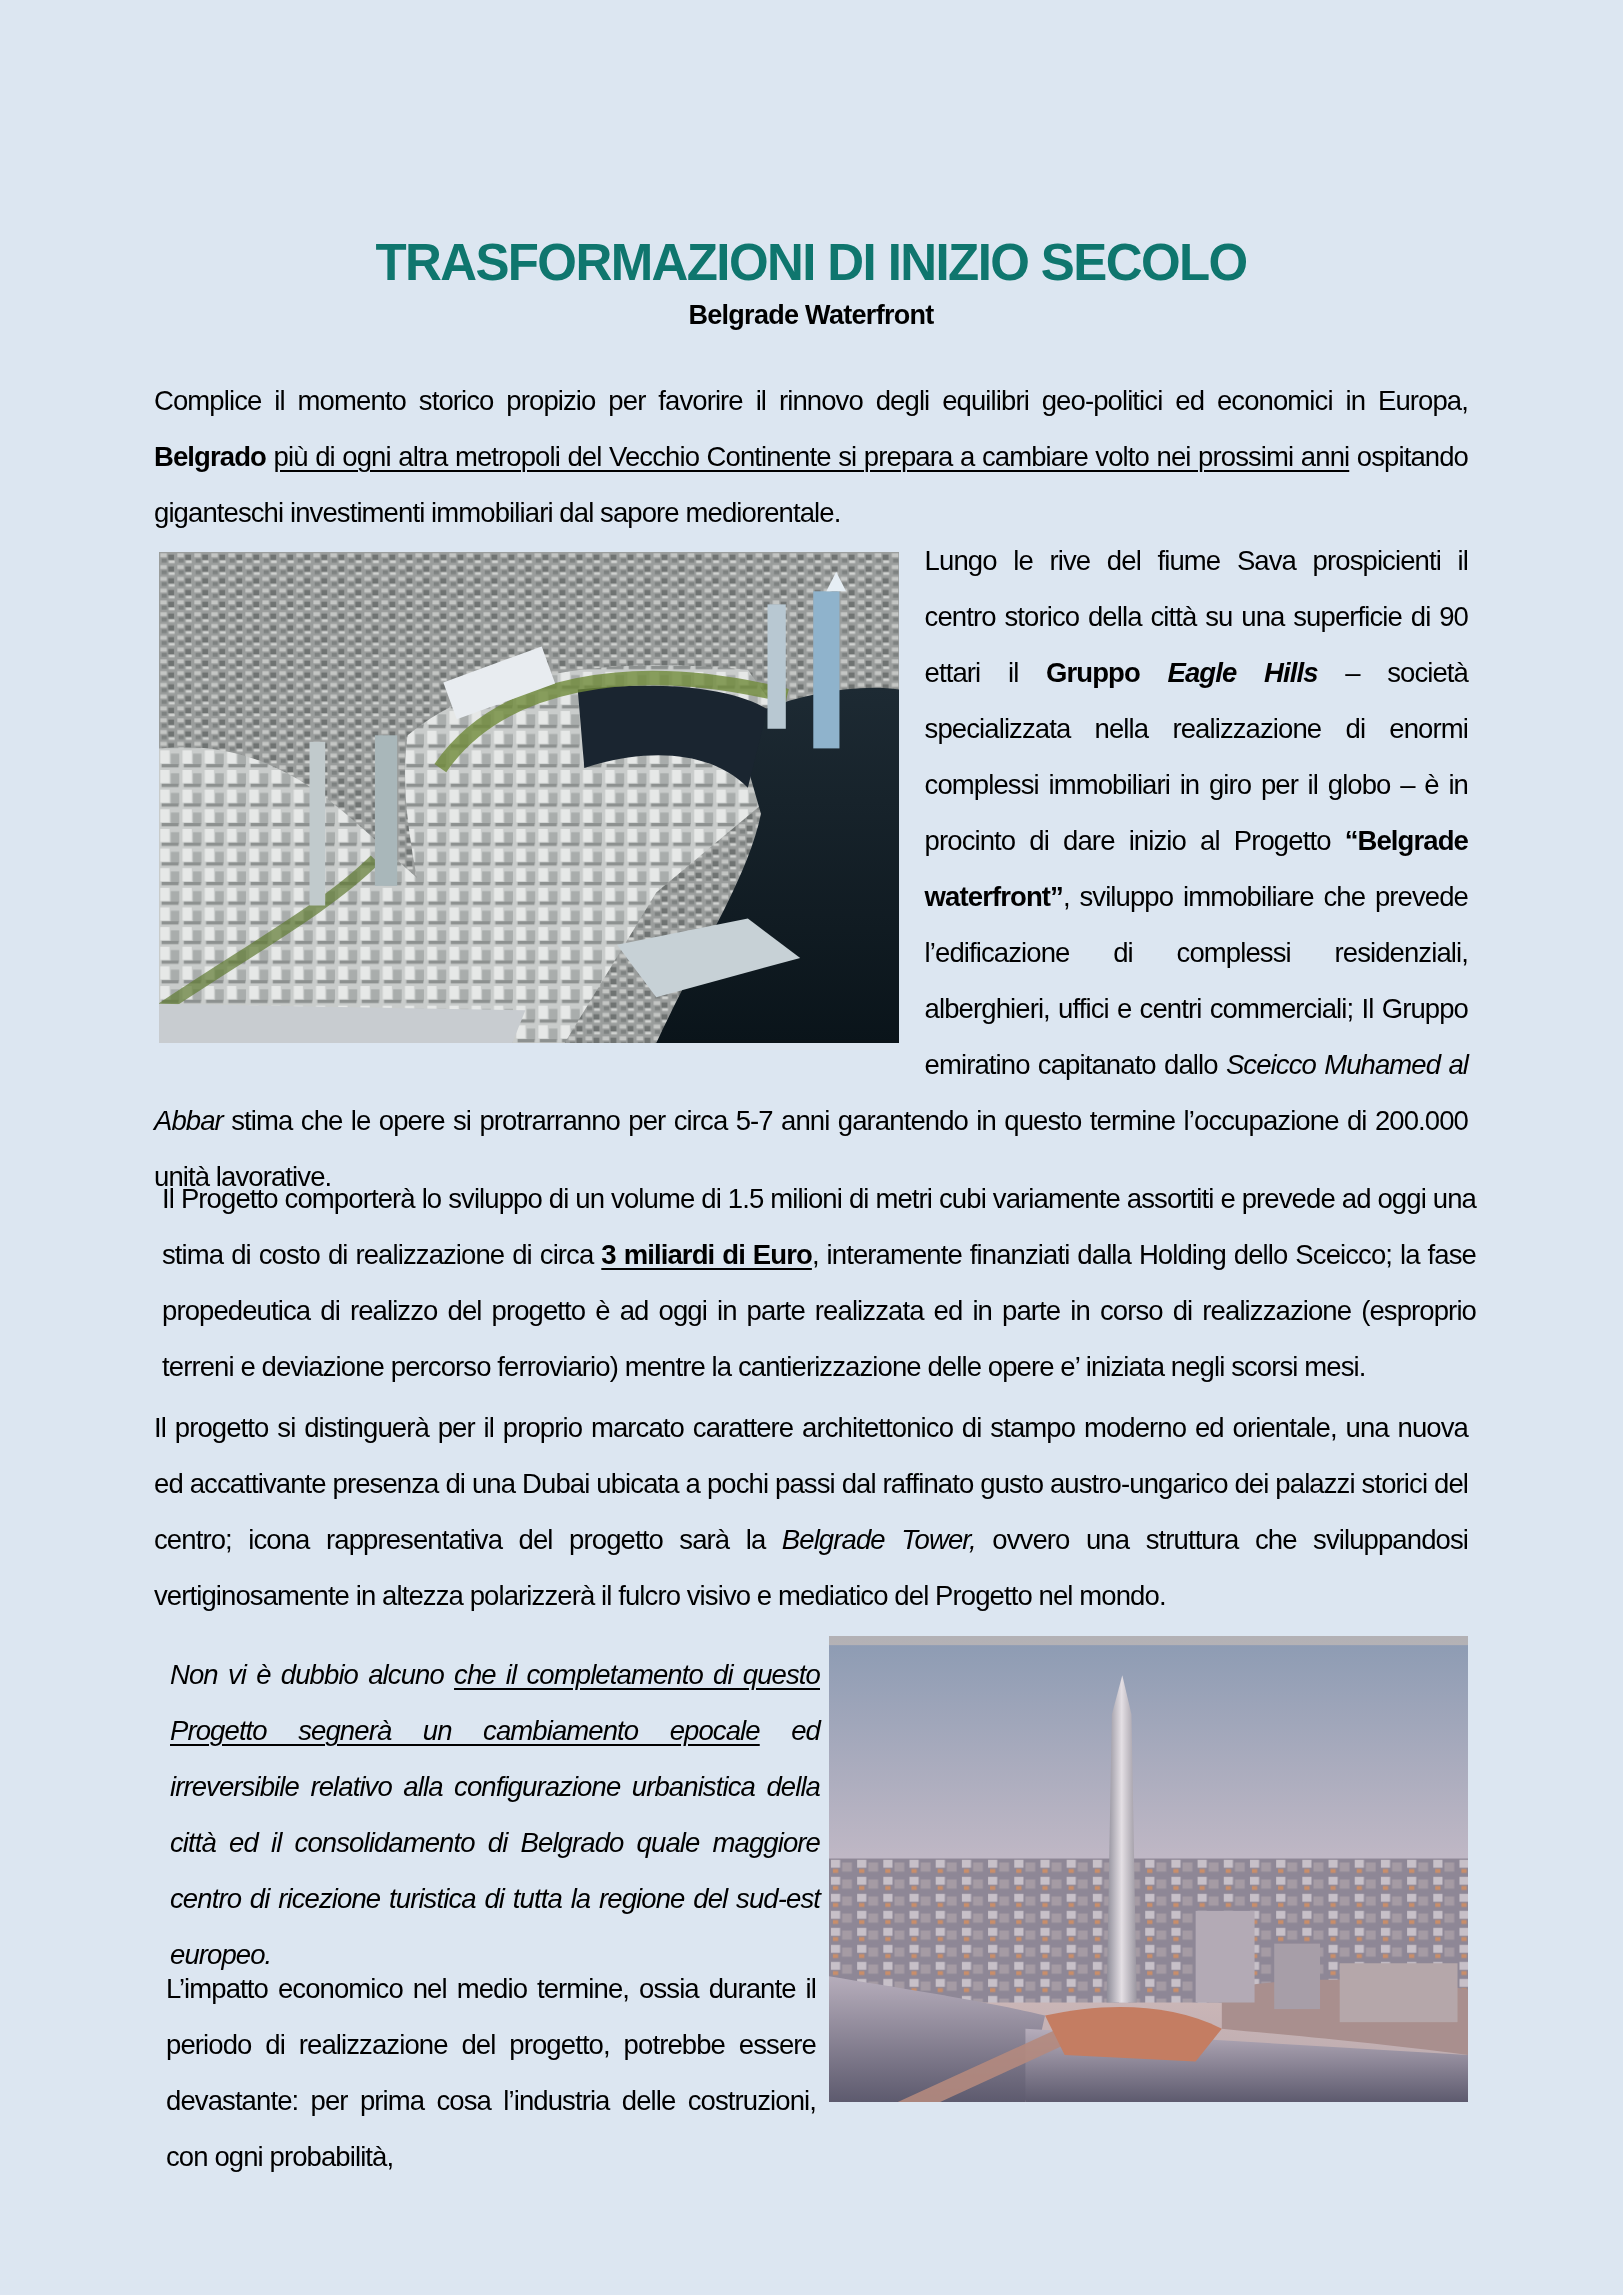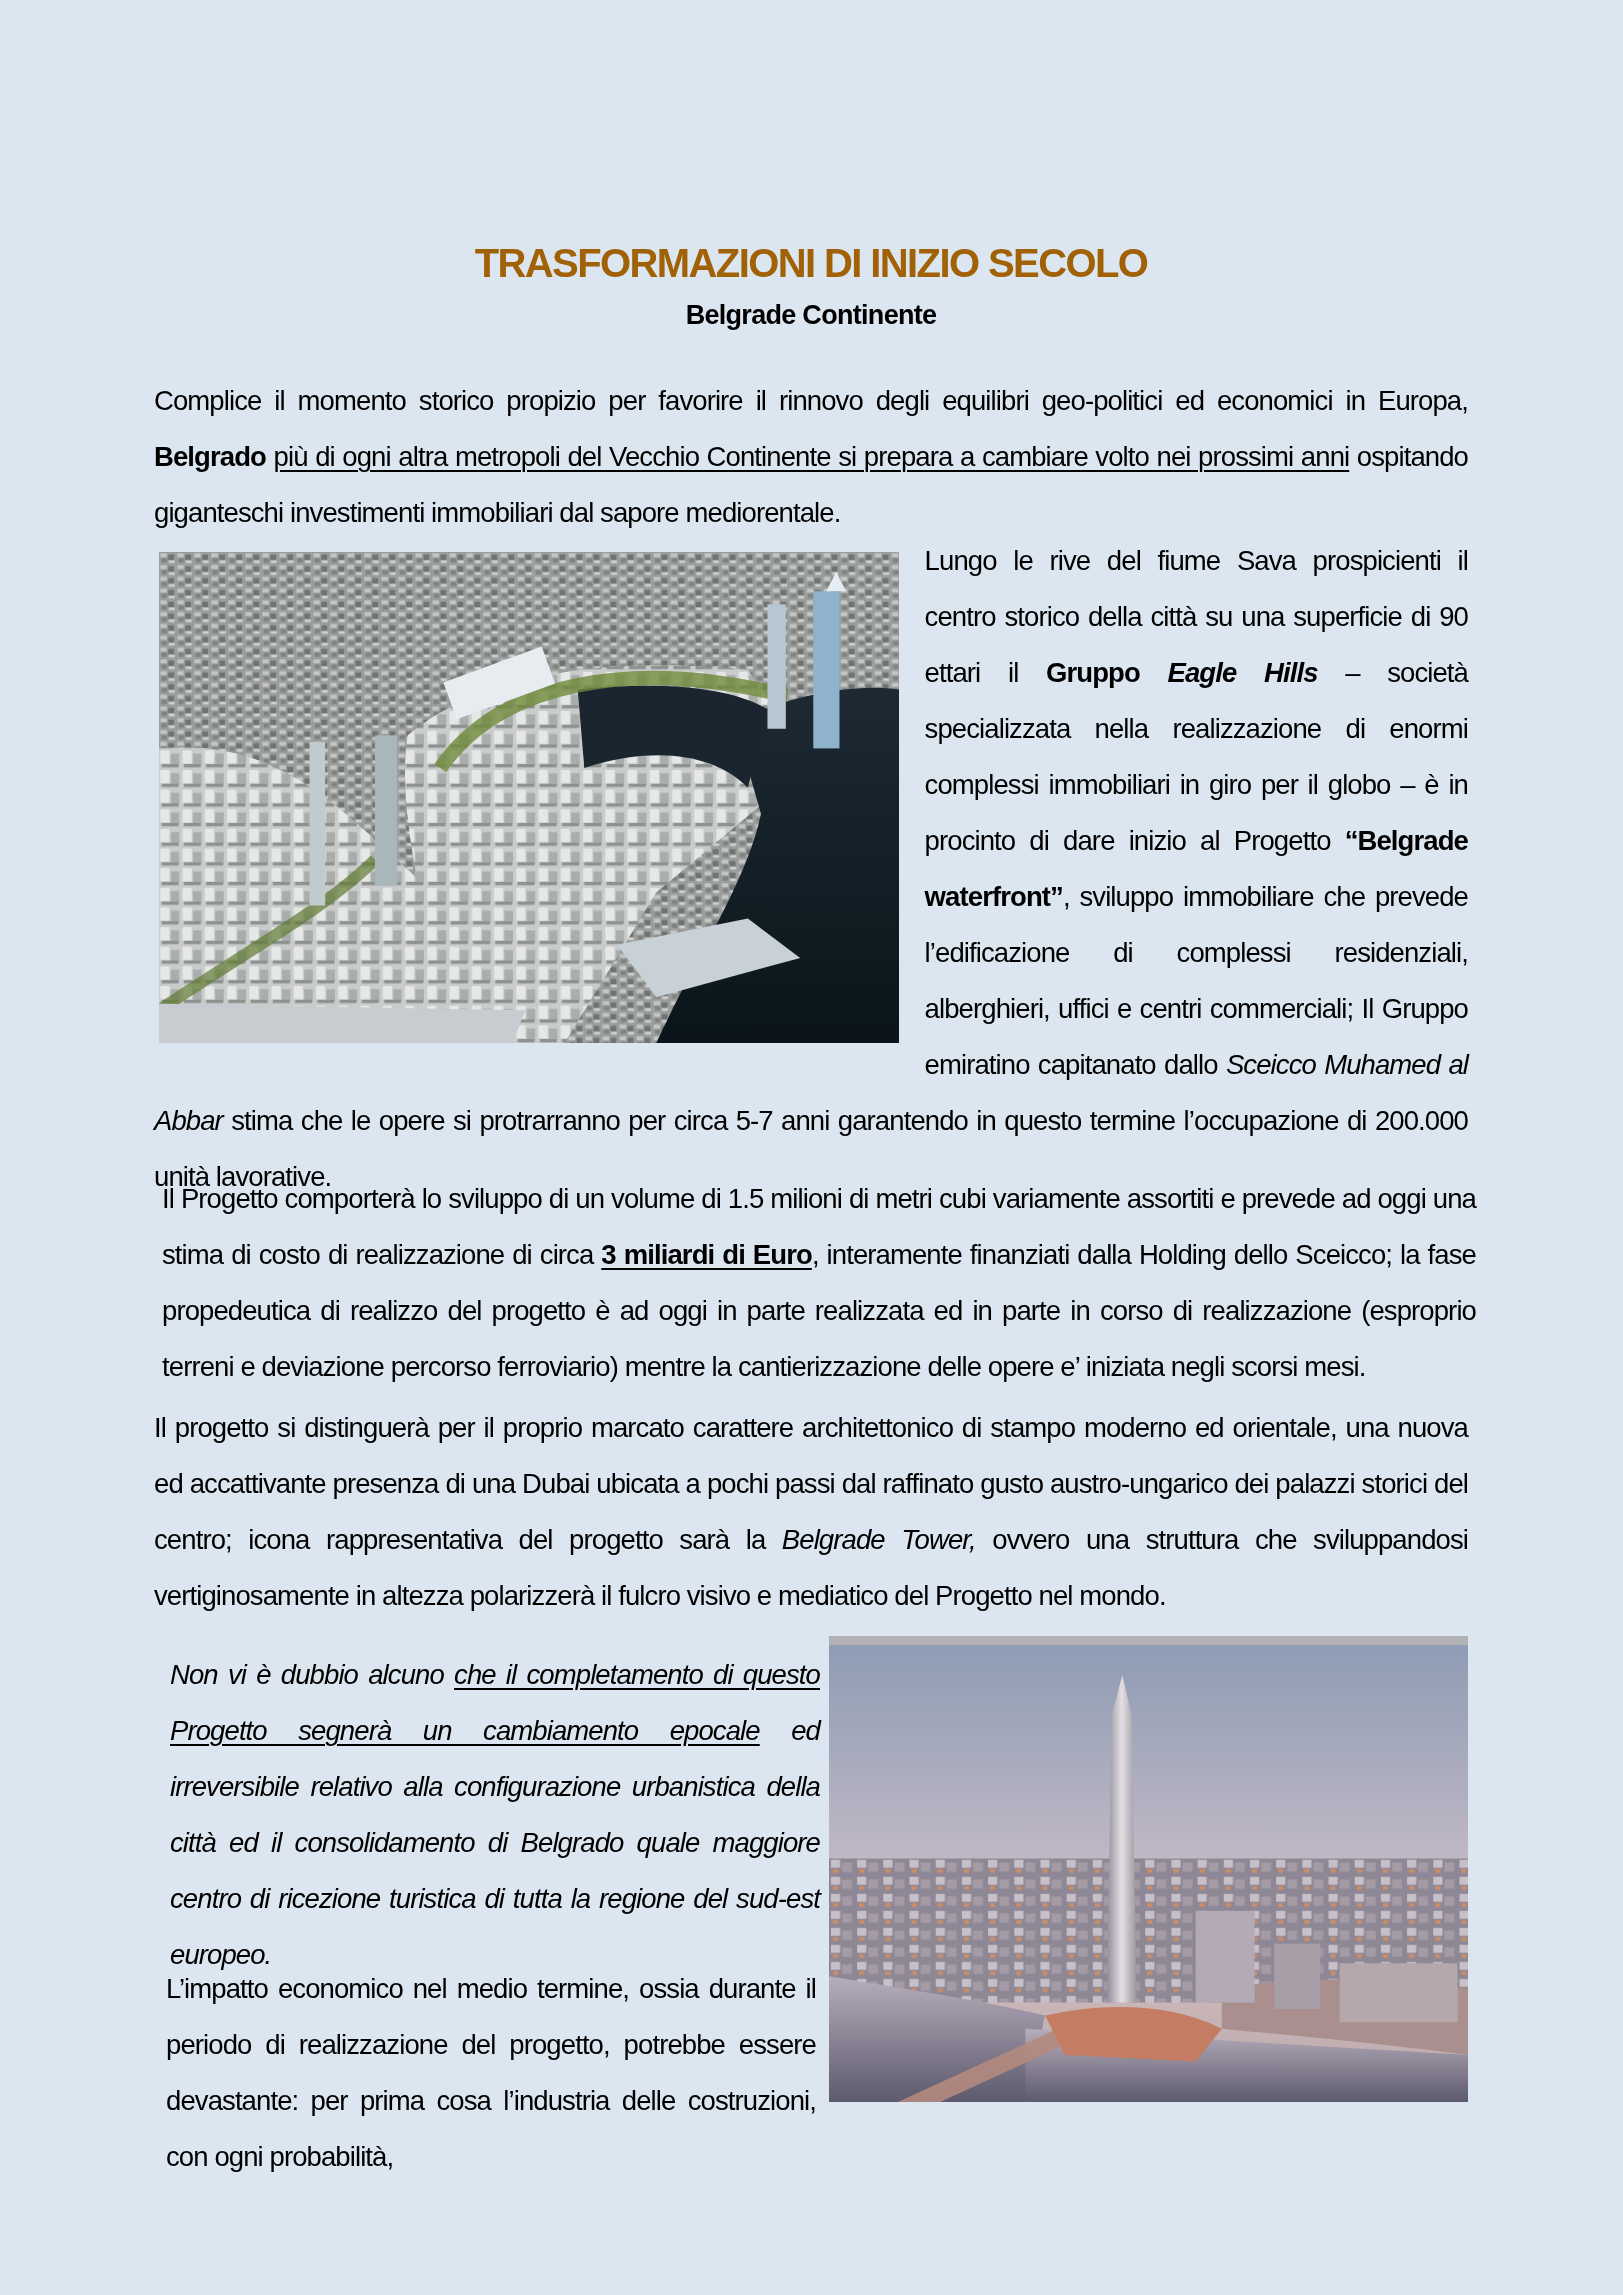--- a/index.html
+++ b/index.html
@@ -7,22 +7,22 @@
     width:1623px; height:2295px;
     background:#DCE6F1;
     position:relative;
     overflow:hidden;
     font-family:"Liberation Sans", "DejaVu Sans", sans-serif;
     color:#000;
   }
   .page { position:absolute; left:154px; top:0; width:1314px; }
   .title {
     position:absolute; left:0; width:1314px; top:237px;
-    text-align:center; color:#a16207; font-weight:bold;
-    font-size:40px; line-height:52px; letter-spacing:-1.6px;
+    text-align:center; color:#0f766e; font-weight:bold;
+    font-size:51px; line-height:52px; letter-spacing:-1.6px;
   }
   .subtitle {
     position:absolute; left:0; width:1314px; top:296px;
     text-align:center; font-weight:bold; font-size:27px; line-height:39px; letter-spacing:-0.7px;
   }
   .p {
     position:absolute; font-size:27.5px; line-height:56px; text-align:justify;
     letter-spacing:-0.9px; word-spacing:0px;
   }
   .p b { font-weight:bold; }
@@ -40,21 +40,21 @@
   }
   .img2 { position:absolute; left:675px; top:1636px; width:639px; height:466px; }
   .img svg { display:block; width:100%; height:100%; }
 </style>
 </head>
 <body>
 
 <div class="page">
 
   <div class="title">TRASFORMAZIONI DI INIZIO SECOLO</div>
-  <div class="subtitle">Belgrade Continente</div>
+  <div class="subtitle">Belgrade Waterfront</div>
 
   <p class="p p1" style="margin:0;">
     <span>Complice il momento storico propizio per favorire il rinnovo degli equilibri geo-politici ed economici in Europa, </span><b>Belgrado</b><span> </span><span class="u">più di ogni altra metropoli del Vecchio Continente si prepara a cambiare volto nei prossimi anni</span><span> ospitando giganteschi investimenti immobiliari dal sapore mediorentale.</span>
   </p>
 
   <div class="p p2">
     <div class="img float-img1">
       <svg viewBox="0 0 1131 750" preserveAspectRatio="none">
         <defs>
           <linearGradient id="cityg" x1="0" y1="0" x2="1" y2="1">

